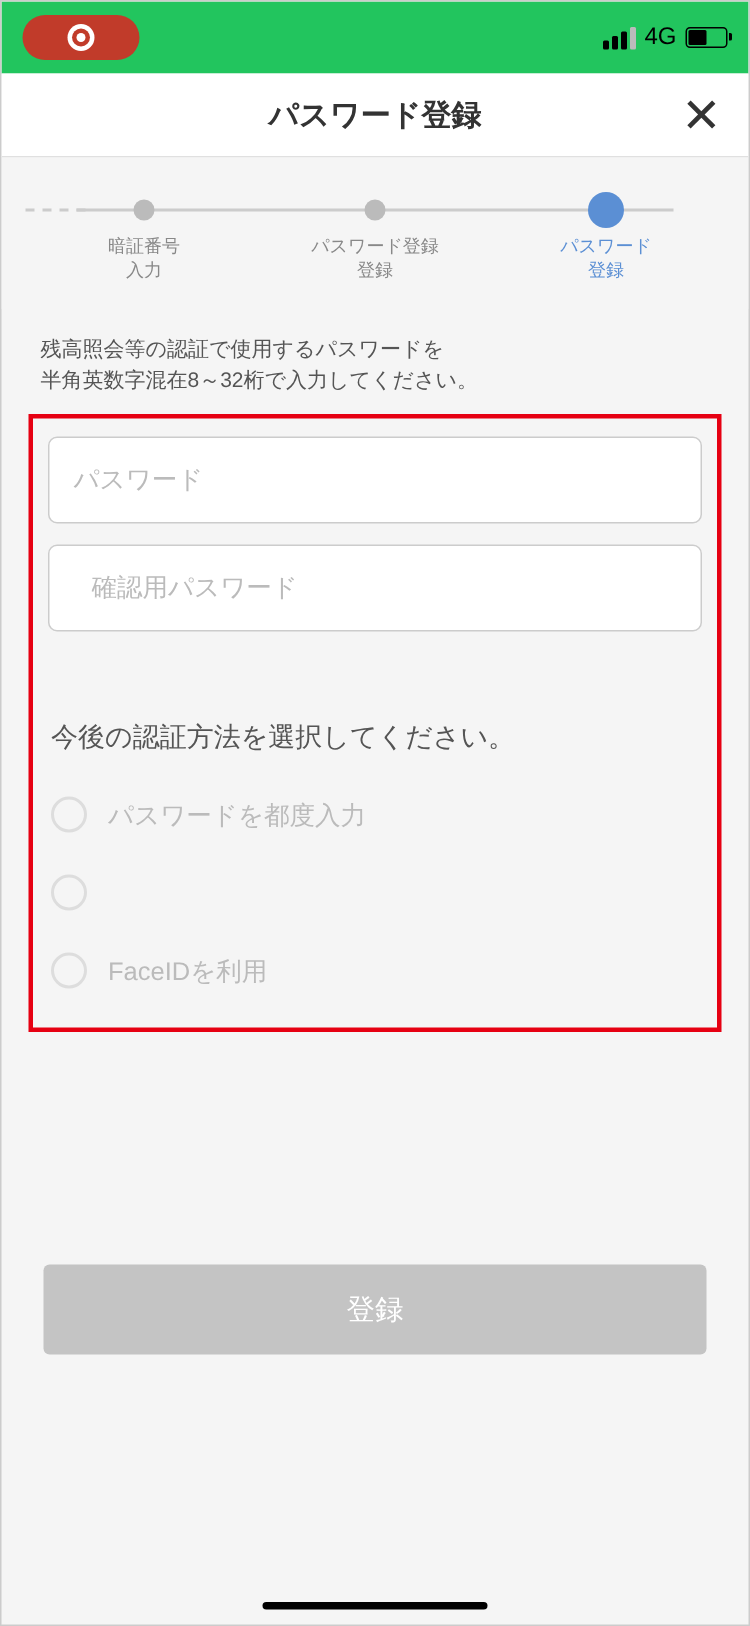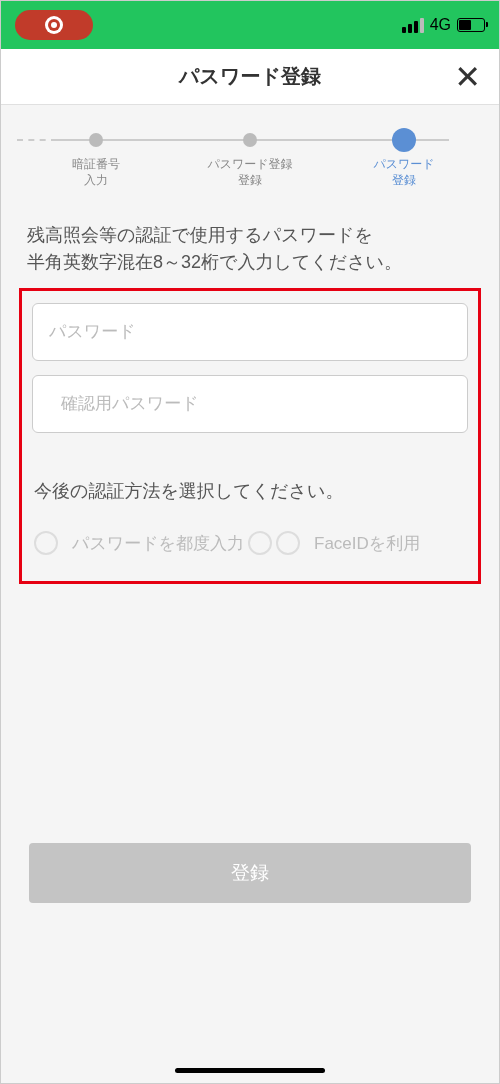--- a/index.html
+++ b/index.html
@@ -176,21 +176,21 @@
       position: absolute;
       top: 34px;
       left: 16px;
       width: 40px;
       height: 2px;
       border-top: 2px dashed #ccc;
       z-index: 0;
     }
     .instructions {
       padding: 16px 26px 12px;
-      font-size: 18px;
+      font-size: 14px;
       color: #555;
       line-height: 1.5;
       white-space: pre-line;
     }
     .highlight-box {
       margin: 0 18px;
       border: 3px solid #e60012;
       padding: 12px 10px 12px;
       background: #f5f5f5;
     }
@@ -202,30 +202,31 @@
       border-radius: 6px;
       padding: 0 16px;
       font-size: 17px;
       color: #333;
       margin-bottom: 14px;
     }
     .input-field::placeholder {
       color: #bbb;
     }
     .input-field:last-of-type {
-      margin-bottom: 0;
+      margin-bottom: 12px;
       padding-left: 28px;
     }
     .sub-instructions {
       padding: 46px 2px 14px;
       font-size: 18px;
       color: #555;
     }
     .radio-list {
       display: flex;
+      flex-direction: column;
     }
     .radio-item {
       display: flex;
       align-items: center;
       padding: 14px 2px;
       gap: 14px;
     }
     .radio-circle {
       width: 24px;
       height: 24px;

